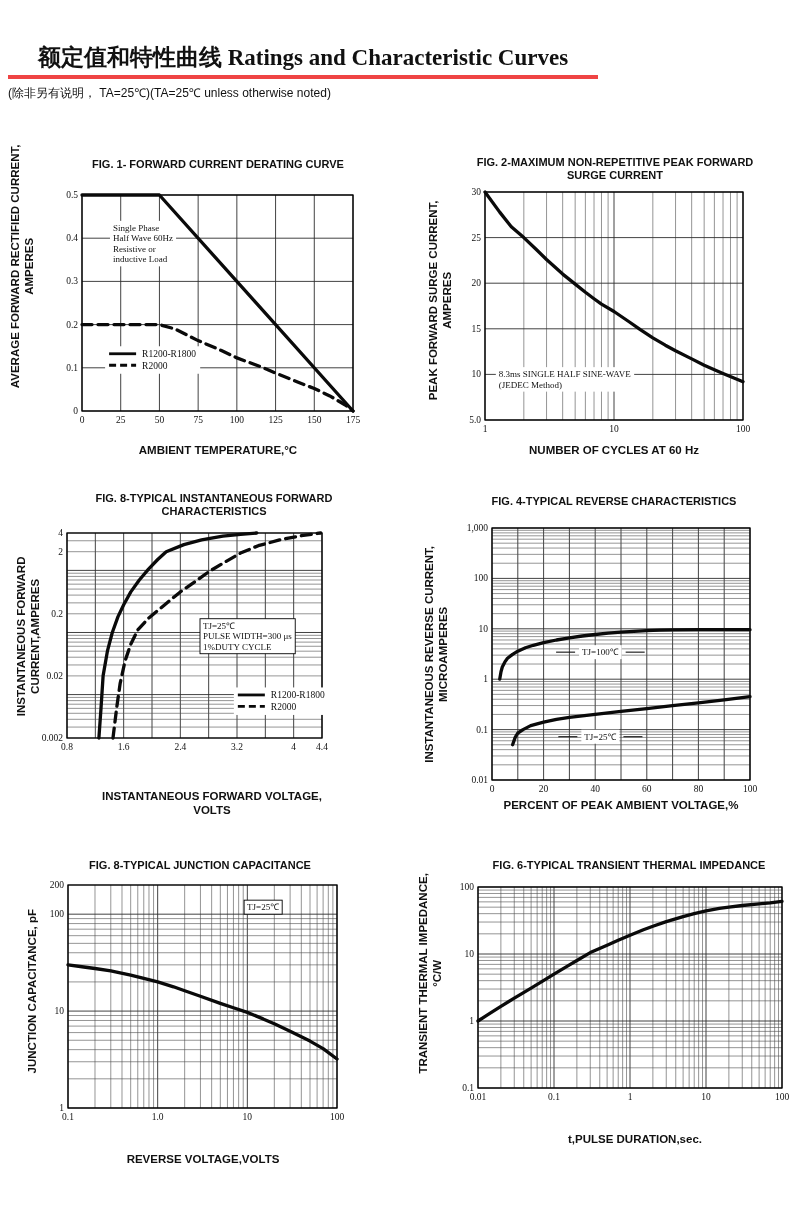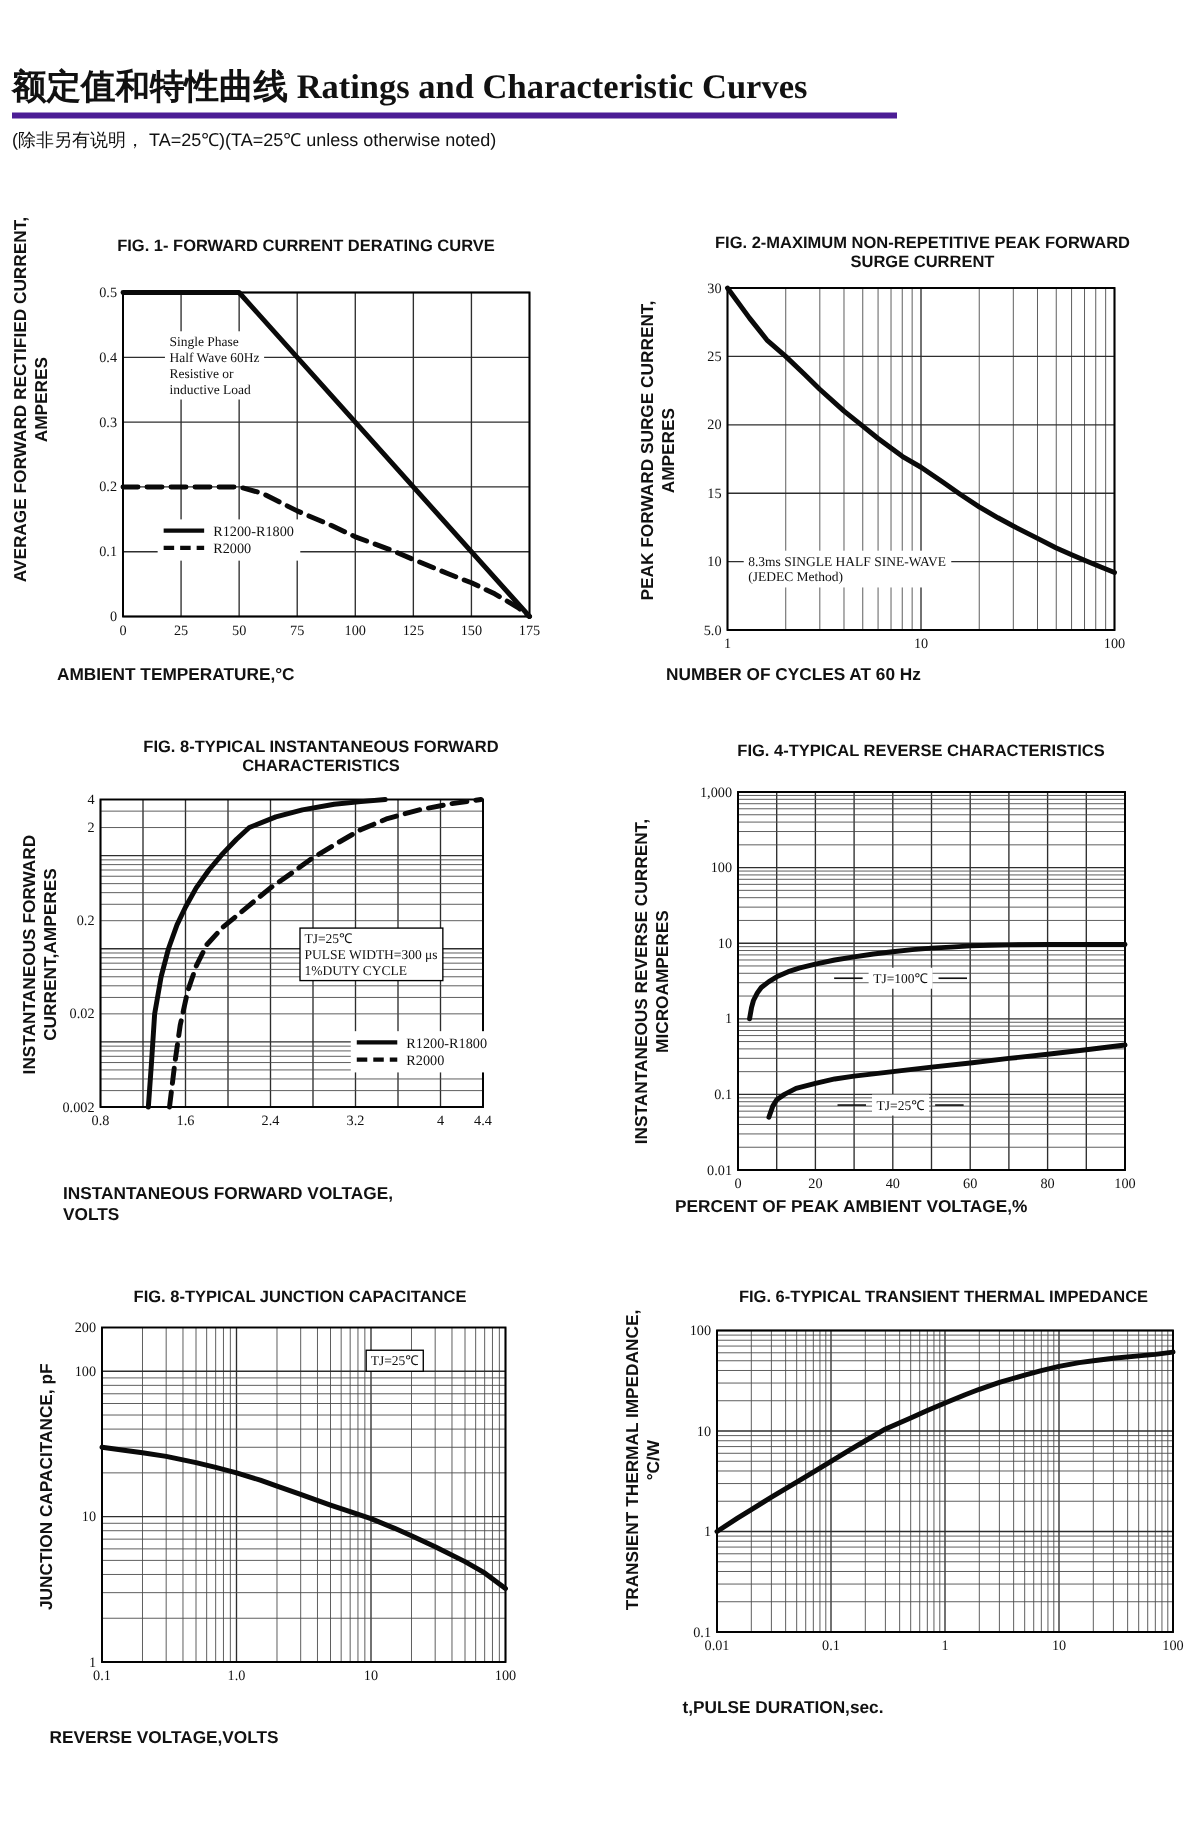--- a/index.html
+++ b/index.html
@@ -1,28 +1,28 @@
 <!DOCTYPE html>
 <html><head>
 <meta charset="utf-8">
 <style>
   html,body{margin:0;padding:0;}
   body{position:relative;width:800px;height:1220px;background:#ffffff;overflow:hidden;
        font-family:"Liberation Sans",sans-serif;color:#111;}
   .title-wrap{position:absolute;left:8px;top:42px;width:590px;
        font:bold 23px "Liberation Serif",serif;letter-spacing:0;
-       border-bottom:4px solid #4c1d95;padding-bottom:2px;white-space:nowrap;}
+       border-bottom:4px solid #ef4444;padding-bottom:2px;white-space:nowrap;text-align:center;}
   .subtitle{position:absolute;left:8px;top:84px;font:12px "Liberation Sans",sans-serif;}
   .ctitle{position:absolute;text-align:center;font:bold 11px "Liberation Sans",sans-serif;
        line-height:1.2;white-space:pre-line;}
-  .axlabel{position:absolute;text-align:left;font:bold 11.5px "Liberation Sans",sans-serif;
+  .axlabel{position:absolute;text-align:center;font:bold 11.5px "Liberation Sans",sans-serif;
        line-height:1.25;white-space:pre-line;}
   .rot{position:absolute;transform:rotate(-90deg);white-space:pre-line;text-align:center;
        font:bold 11.5px "Liberation Sans",sans-serif;line-height:1.25;}
-  .t1{left:24px;top:158px;width:360px;}
+  .t1{left:38px;top:158px;width:360px;}
   .t2{left:444px;top:156px;width:342px;}
   .t3{left:44px;top:492px;width:340px;}
   .t4{left:444px;top:495px;width:340px;}
   .t5{left:30px;top:859px;width:340px;}
   .t6{left:448px;top:859px;width:362px;}
   .xl1{left:38px;top:443px;width:360px;}
   .xl2{left:444px;top:443px;width:340px;}
   .xl3{left:42px;top:789px;width:340px;}
   .xl4{left:450px;top:798px;width:342px;}
   .xl5{left:33px;top:1152px;width:340px;}

